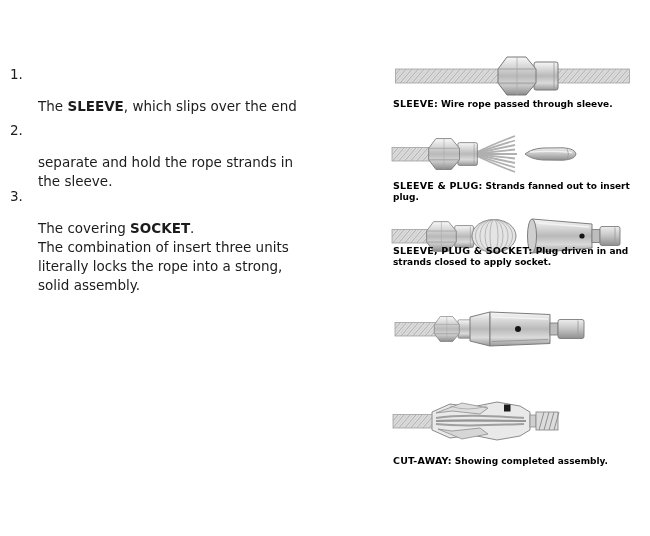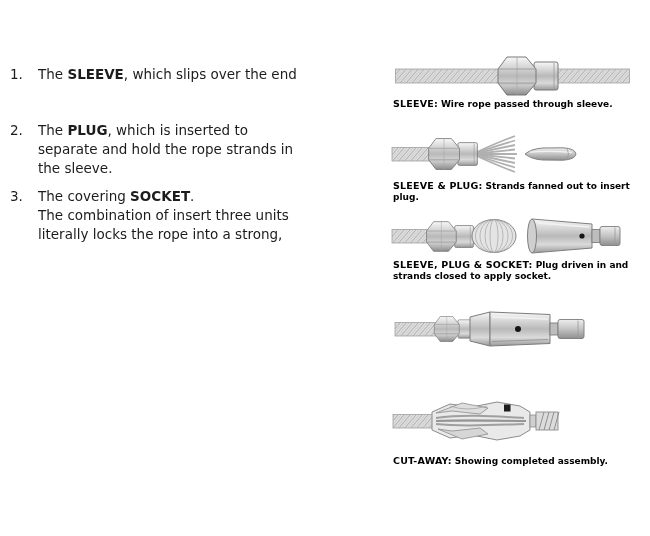--- a/index.html
+++ b/index.html
@@ -3,21 +3,21 @@
 <meta charset="utf-8">
 <style>
   html,body{margin:0;padding:0;background:#fff;}
   #page{position:relative;width:650px;height:536px;background:#ffffff;overflow:hidden;
         font-family:"DejaVu Sans","Liberation Sans",sans-serif;}
 
   
   .item{position:absolute;left:10px;width:345px;display:flex;color:#1c1c1c;
         font-size:13.5px;line-height:19px;}
   .num{width:28px;flex:0 0 28px;}
-  .itext{flex:1;}
+  .itext{flex:1;margin-top:32px;}
   .itext .tline{white-space:nowrap;}
   .itext .b{font-weight:bold;}
 
   
   .fig{position:absolute;}
   .cap{position:absolute;left:393px;width:256px;color:#000;font-size:9px;
        font-weight:bold;line-height:10.5px;}
   .cap-label{font-size:9.5px;letter-spacing:0.2px;margin-right:3px;}
 </style>
 </head>
@@ -57,31 +57,31 @@
 
   <div class="item" style="top:65px">
     <span class="num">1.</span>
     <div class="itext">
         <div class="tline"><span>The </span><span class="b">SLEEVE</span><span>, which slips over the end</span></div>
       </div>
   </div>
   <div class="item" style="top:121px">
     <span class="num">2.</span>
     <div class="itext">
-        <div class="tline"><span>The </span><span class="b">PLUG</span><span>, which is inserted to</span></div>
         <div class="tline"><span>separate and hold the rope strands in</span></div>
         <div class="tline"><span>the sleeve.</span></div>
       </div>
   </div>
   <div class="item" style="top:187px">
     <span class="num">3.</span>
     <div class="itext">
         <div class="tline"><span>The covering </span><span class="b">SOCKET</span><span>.</span></div>
         <div class="tline"><span>The combination of insert three units</span></div>
         <div class="tline"><span>literally locks the rope into a strong,</span></div>
+        <div class="tline"><span>solid assembly.</span></div>
       </div>
   </div>
 
   <svg class="fig" style="left:395px;top:54px" width="235" height="44" viewBox="0 0 235 44">
     <rect x="0.5" y="15" width="234" height="14" fill="url(#ropeP)" stroke="#a0a0a0" stroke-width="0.8"></rect>
     <use href="#sleeveSym" x="101" y="0" width="64" height="44"></use>
   </svg>
   <div class="cap" style="top:99px">
     <span class="cap-label">SLEEVE:</span><span class="cap-text">Wire rope passed through sleeve.</span>
   </div>
@@ -123,21 +123,21 @@
     <g>
       <polygon points="141,9 201,14 201,38 141,43" fill="url(#metalV)" stroke="#7e7e7e" stroke-width="1"></polygon>
       <ellipse cx="141" cy="26" rx="4.5" ry="17" fill="#cfcfcf" stroke="#7e7e7e" stroke-width="1"></ellipse>
       <path d="M146,13 L198,17" stroke="#f2f2f2" stroke-width="1.4" fill="none"></path>
       <rect x="201" y="19.5" width="8" height="13" fill="#bdbdbd" stroke="#7e7e7e" stroke-width="0.9"></rect>
       <rect x="209" y="16.5" width="20" height="19" rx="2" fill="url(#metalV2)" stroke="#7e7e7e" stroke-width="0.9"></rect>
       <line x1="224" y1="17.5" x2="224" y2="34.5" stroke="#9a9a9a" stroke-width="0.8"></line>
       <circle cx="191" cy="26" r="2.6" fill="#161616"></circle>
     </g>
   </svg>
-  <div class="cap" style="top:260px">
+  <div class="cap" style="top:246px">
     <span class="cap-label">SLEEVE, PLUG &amp; SOCKET:</span><span class="cap-text">Plug driven in and strands closed to apply socket.</span>
   </div>
 
   <svg class="fig" style="left:394px;top:302px" width="235" height="54" viewBox="0 0 235 54">
     <rect x="1" y="20.5" width="42" height="13.5" fill="url(#ropeP)" stroke="#a0a0a0" stroke-width="0.8"></rect>
     <use href="#sleeveSym" x="39" y="7" width="42" height="40"></use>
     <g>
       <polygon points="76,15 96,10 96,44 76,39" fill="url(#metalV)" stroke="#7c7c7c" stroke-width="1"></polygon>
       <polygon points="96,10 156,12.5 156,41.5 96,44" fill="url(#metalV)" stroke="#7c7c7c" stroke-width="1"></polygon>
       <path d="M98,15 L154,17" stroke="#f2f2f2" stroke-width="1.5" fill="none"></path>

